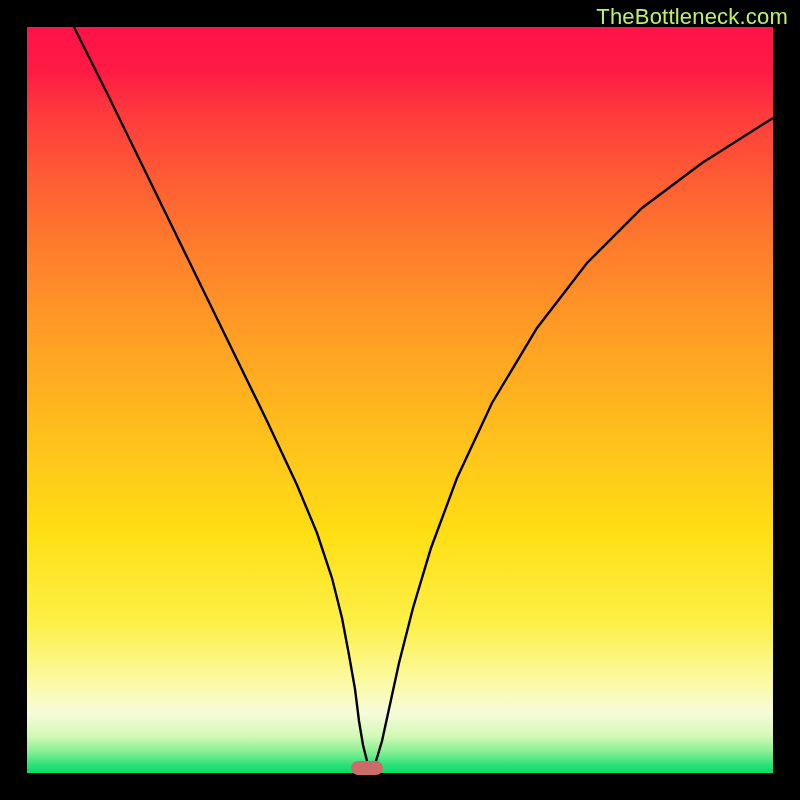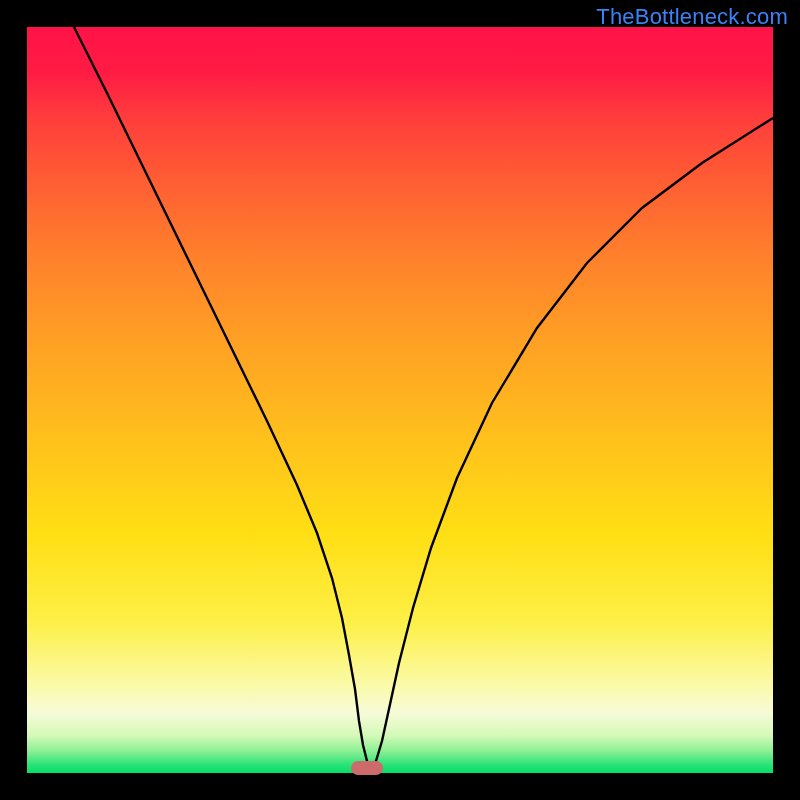--- a/index.html
+++ b/index.html
@@ -33,21 +33,21 @@
       #d3f9b8 95%,
       #8ef094 97%,
       #25e277 99%,
       #06de66 100%
     );
   }
   .watermark {
     position: absolute;
     top: 4px;
     right: 12px;
-    color: #3b82f6;
+    color: #bef264;
     font-size: 22px;
     font-weight: 400;
     letter-spacing: 0.2px;
     text-align: right;
     user-select: none;
   }
   svg.curve {
     position: absolute;
     left: 27px;
     top: 27px;

